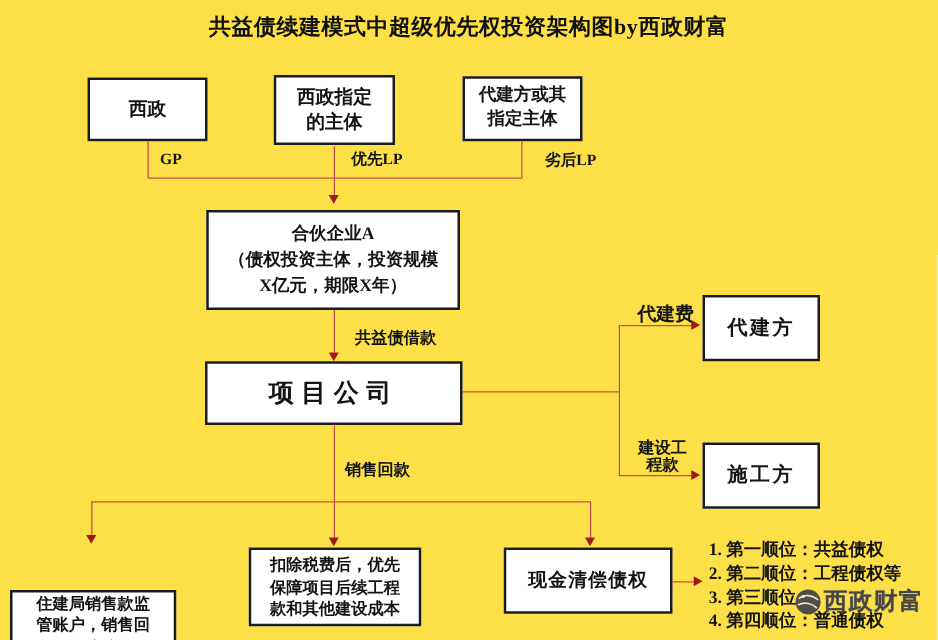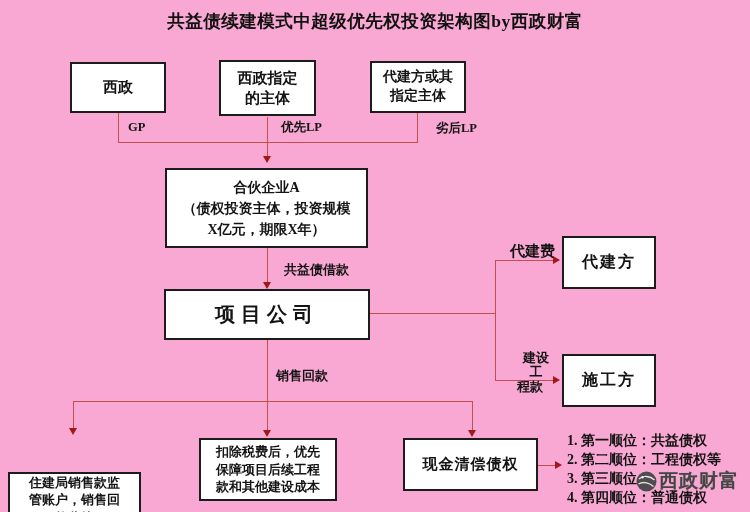--- a/index.html
+++ b/index.html
@@ -1,19 +1,19 @@
 <!DOCTYPE html>
 <html><head>
 <meta charset="utf-8">
 <style>
   html,body{margin:0;padding:0;background:#ffffff;}
   #canvas{
     position:relative;
     width:750px;height:512px;
-    background:#f9a8d4;
+    background:#fde047;
     font-family:"Liberation Serif","DejaVu Serif",serif;
     color:#111111;
     overflow:hidden;
   }
   .title{
     position:absolute;left:0;top:9px;width:750px;
     text-align:center;font-size:17.5px;font-weight:bold;color:#111;
     letter-spacing:0.5px;
   }
   .box{
@@ -138,21 +138,21 @@
   <div class="hline" style="left:538px;top:465px;width:17px;"></div>
   <div class="arr-right" style="left:555px;top:461px;"></div>
 
   <div class="lbl" style="left:128px;top:120px;">GP</div>
   <div class="lbl" style="left:281px;top:119px;">优先LP</div>
   <div class="lbl" style="left:436px;top:120px;">劣后LP</div>
   <div class="lbl" style="left:284px;top:261px;font-size:13px;">共益债借款</div>
   <div class="lbl" style="left:276px;top:367px;font-size:13px;">销售回款</div>
   <div class="lbl" style="left:510px;top:242px;font-size:15px;">代建费</div>
   <div class="lbl" style="left:508px;top:351px;font-size:13px;width:44px;text-align:center;line-height:1.1;white-space:normal;">
-    <span style="display:block;margin-left:12px;">建设工</span>
+    <span style="display:block;">建设工</span>
     <span style="display:block;">程款</span>
   </div>
 
   <div class="priority">
     <div>1. 第一顺位：共益债权</div>
     <div>2. 第二顺位：工程债权等</div>
     <div>3. 第三顺位：</div>
     <div>4. 第四顺位：普通债权</div>
   </div>
 

